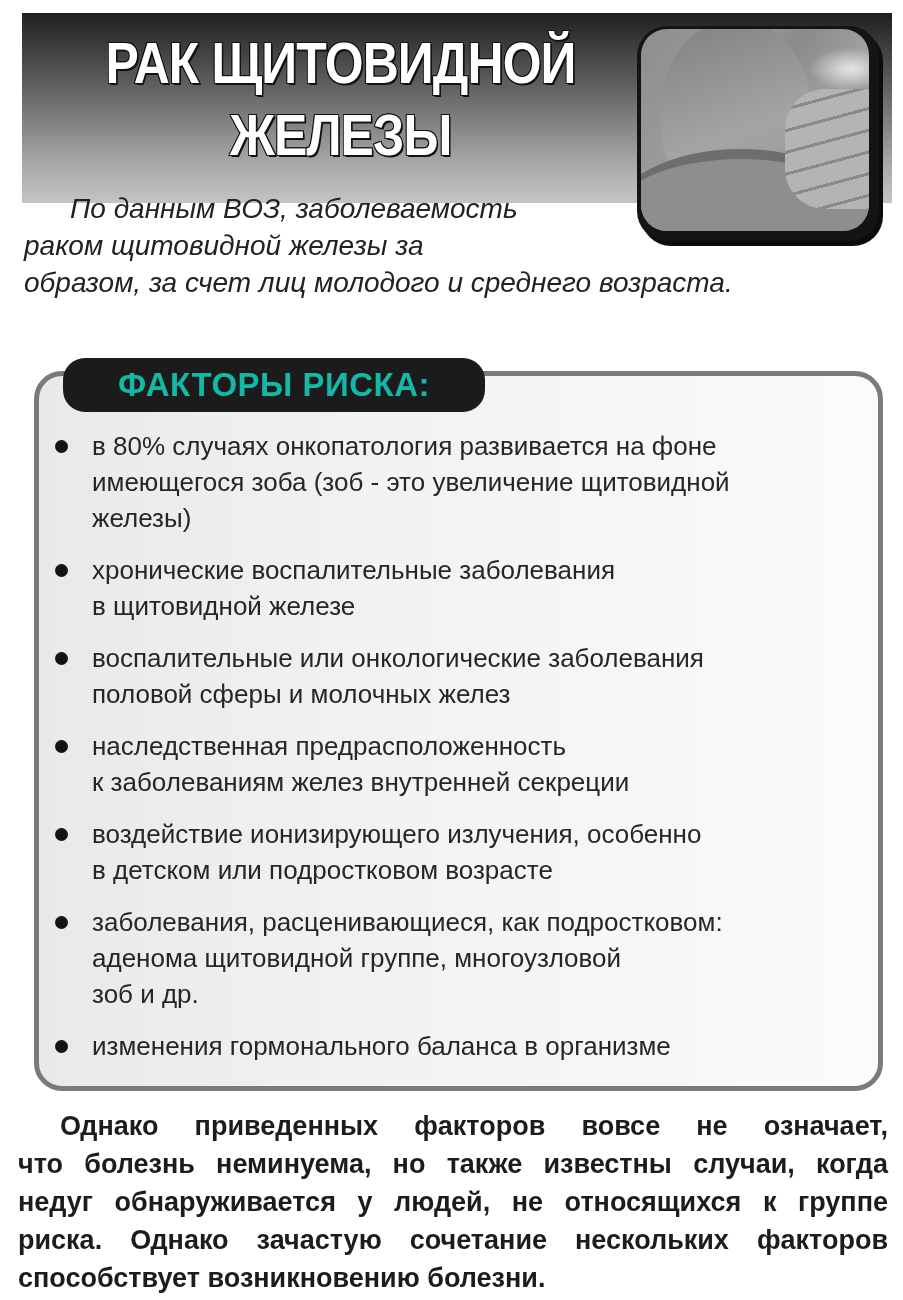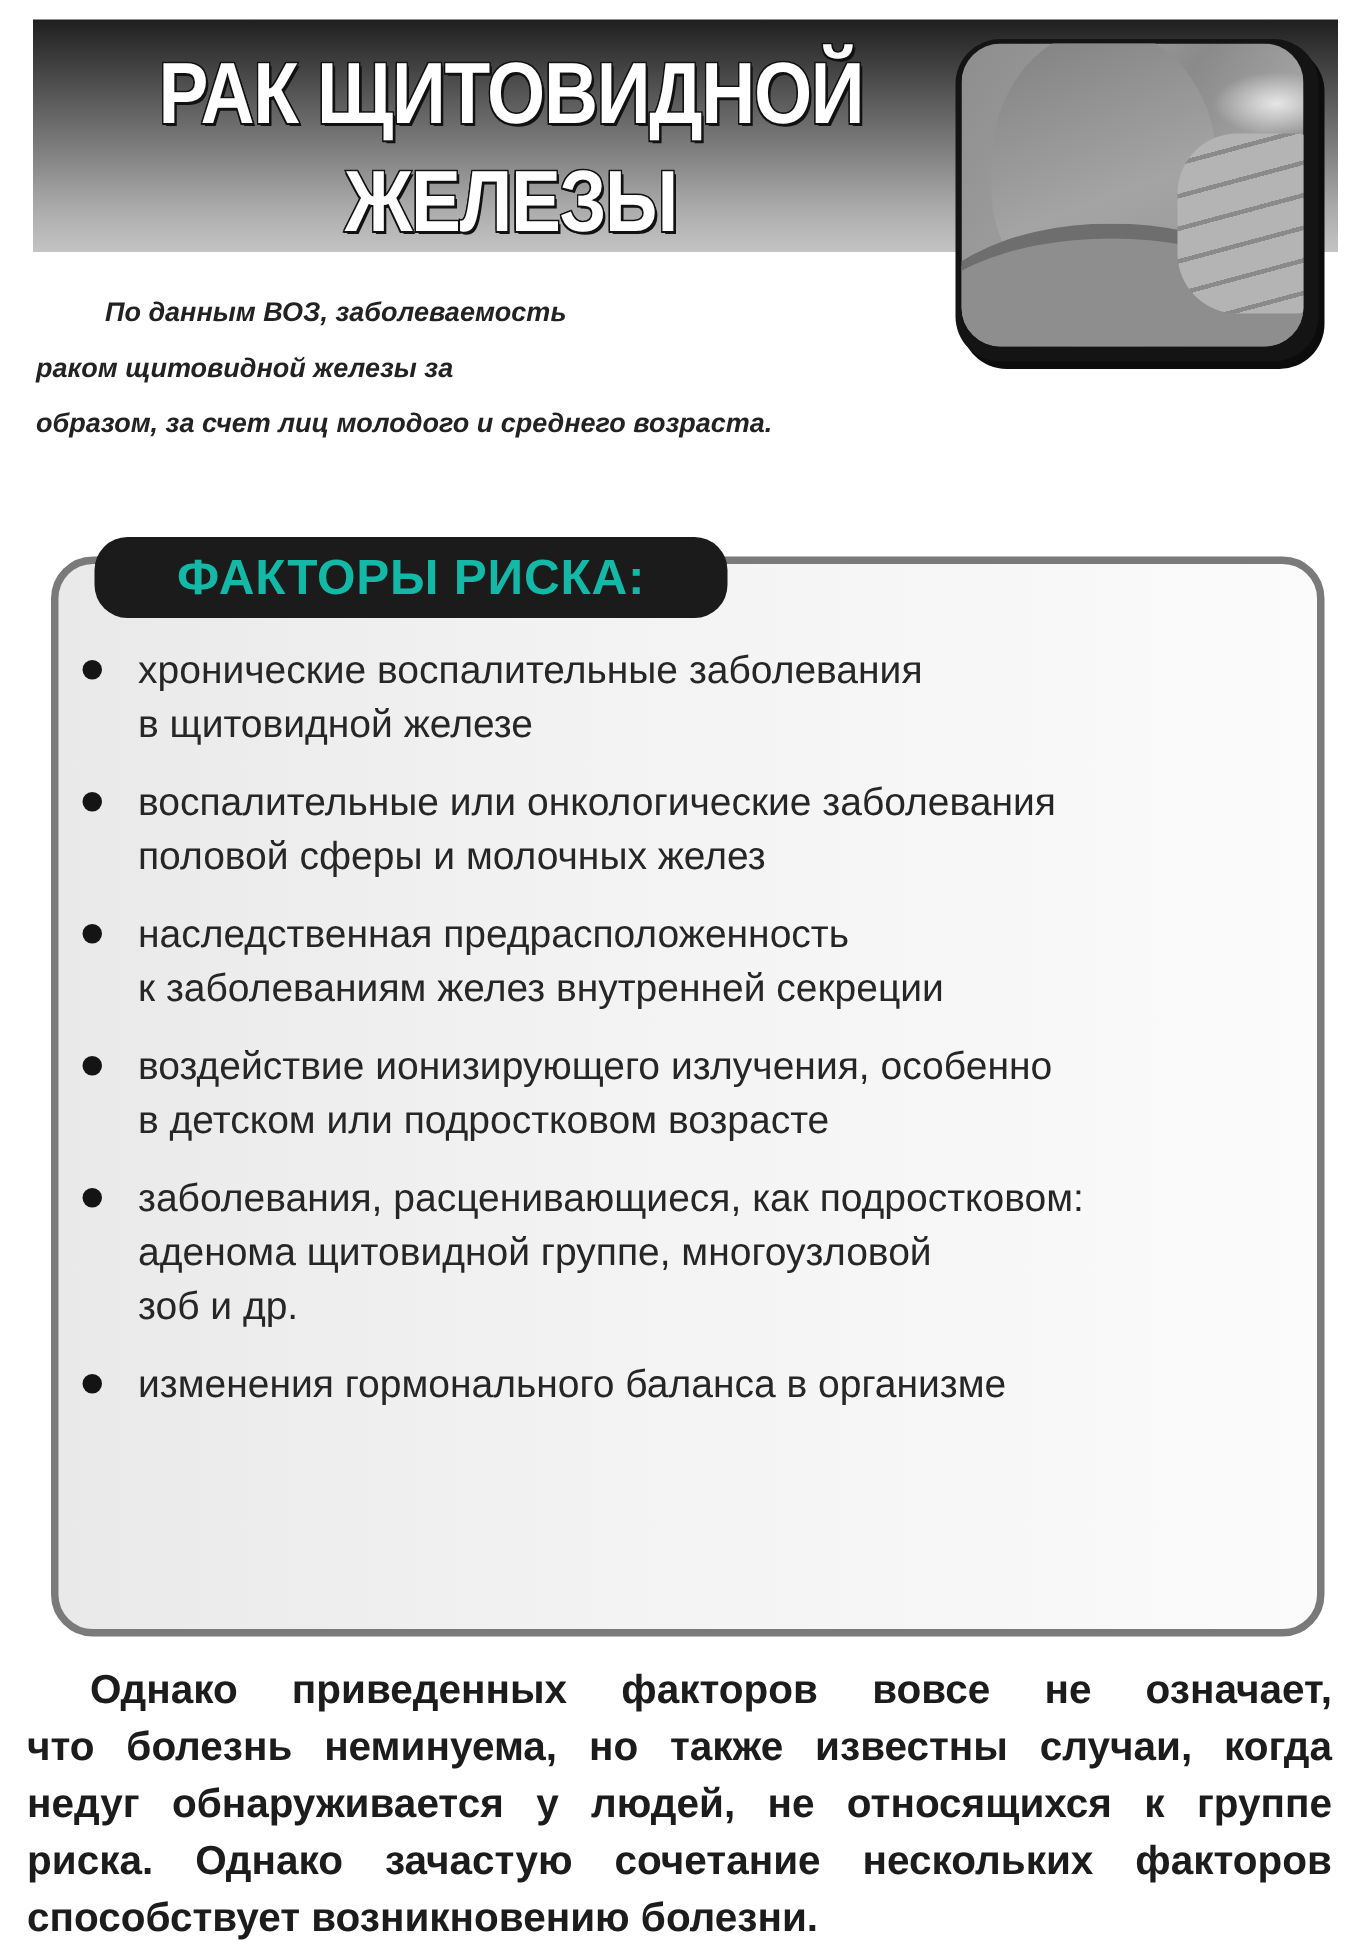--- a/index.html
+++ b/index.html
@@ -1,20 +1,20 @@
 <!DOCTYPE html>
 <html><head>
   <meta charset="utf-8">
   <style>
     * { box-sizing: border-box; margin: 0; padding: 0; }
     html, body { width: 903px; height: 1300px; background: #ffffff; overflow: hidden; }
     body { position: relative; font-family: "Liberation Sans", sans-serif; color: #1e1e1e; }
 
     .banner {
-      position: absolute; left: 22px; top: 13px; width: 870px; height: 155px;
+      position: absolute; left: 22px; top: 13px; width: 870px; height: 190px;
       background: linear-gradient(to bottom, #1f1f1f 0%, #4a4a4a 25%, #7d7d7d 55%, #a9a9a9 80%, #c4c4c4 100%);
     }
     .title {
       position: absolute; left: 0; top: 14px; width: 640px;
       text-align: center;
       font-family: "Liberation Sans", sans-serif; font-weight: bold;
       font-size: 58px; line-height: 72px; letter-spacing: -1px;
       color: #ffffff;
       transform: scaleX(0.86); transform-origin: 310px 0;
       -webkit-text-stroke: 2px #1a1a1a;
@@ -47,22 +47,22 @@
       background: #8e8e8e;
     }
     .photo .hand {
       position: absolute; right: -6px; top: 60px; width: 90px; height: 120px;
       border-radius: 40px 10px 10px 40px;
       background: repeating-linear-gradient(165deg, #b4b4b4 0 18px, #8a8a8a 18px 21px);
     }
 
     .intro {
       position: absolute; left: 24px; top: 190px; width: 880px;
-      font-family: "Liberation Sans", sans-serif; font-weight: bold; font-style: italic;
-      font-size: 18px; line-height: 37px; color: #222;
+      font-family: "Liberation Sans", sans-serif; font-weight: normal; font-style: italic;
+      font-size: 28px; line-height: 37px; color: #222;
     }
     .intro .l1 { padding-left: 46px; display: block; }
     .intro .l { display: block; white-space: nowrap; }
 
     .risk-box {
       position: absolute; left: 34px; top: 371px; width: 849px; height: 720px;
       border: 5px solid #7a7a7a; border-radius: 28px;
       background: linear-gradient(to right, #e9e9e9 0%, #f2f2f2 40%, #fbfbfb 100%);
     }
     .risk-heading {
@@ -117,20 +117,26 @@
   <span class="l">раком щитовидной железы за</span>
   <span class="l">образом, за счет лиц молодого и среднего возраста.</span>
 </p>
 
 <div class="risk-box"></div>
 <div class="risk-heading">ФАКТОРЫ РИСКА:</div>
 
 <ul class="risk-list">
   <li class="risk-item">
     <span class="bullet"></span>
+    <span class="line">в 80% случаях онкопатология развивается на фоне</span>
+    <span class="line">имеющегося зоба (зоб - это увеличение щитовидной</span>
+    <span class="line">железы)</span>
+  </li>
+  <li class="risk-item">
+    <span class="bullet"></span>
     <span class="line">хронические воспалительные заболевания</span>
     <span class="line">в щитовидной железе</span>
   </li>
   <li class="risk-item">
     <span class="bullet"></span>
     <span class="line">воспалительные или онкологические заболевания</span>
     <span class="line">половой сферы и молочных желез</span>
   </li>
   <li class="risk-item">
     <span class="bullet"></span>

